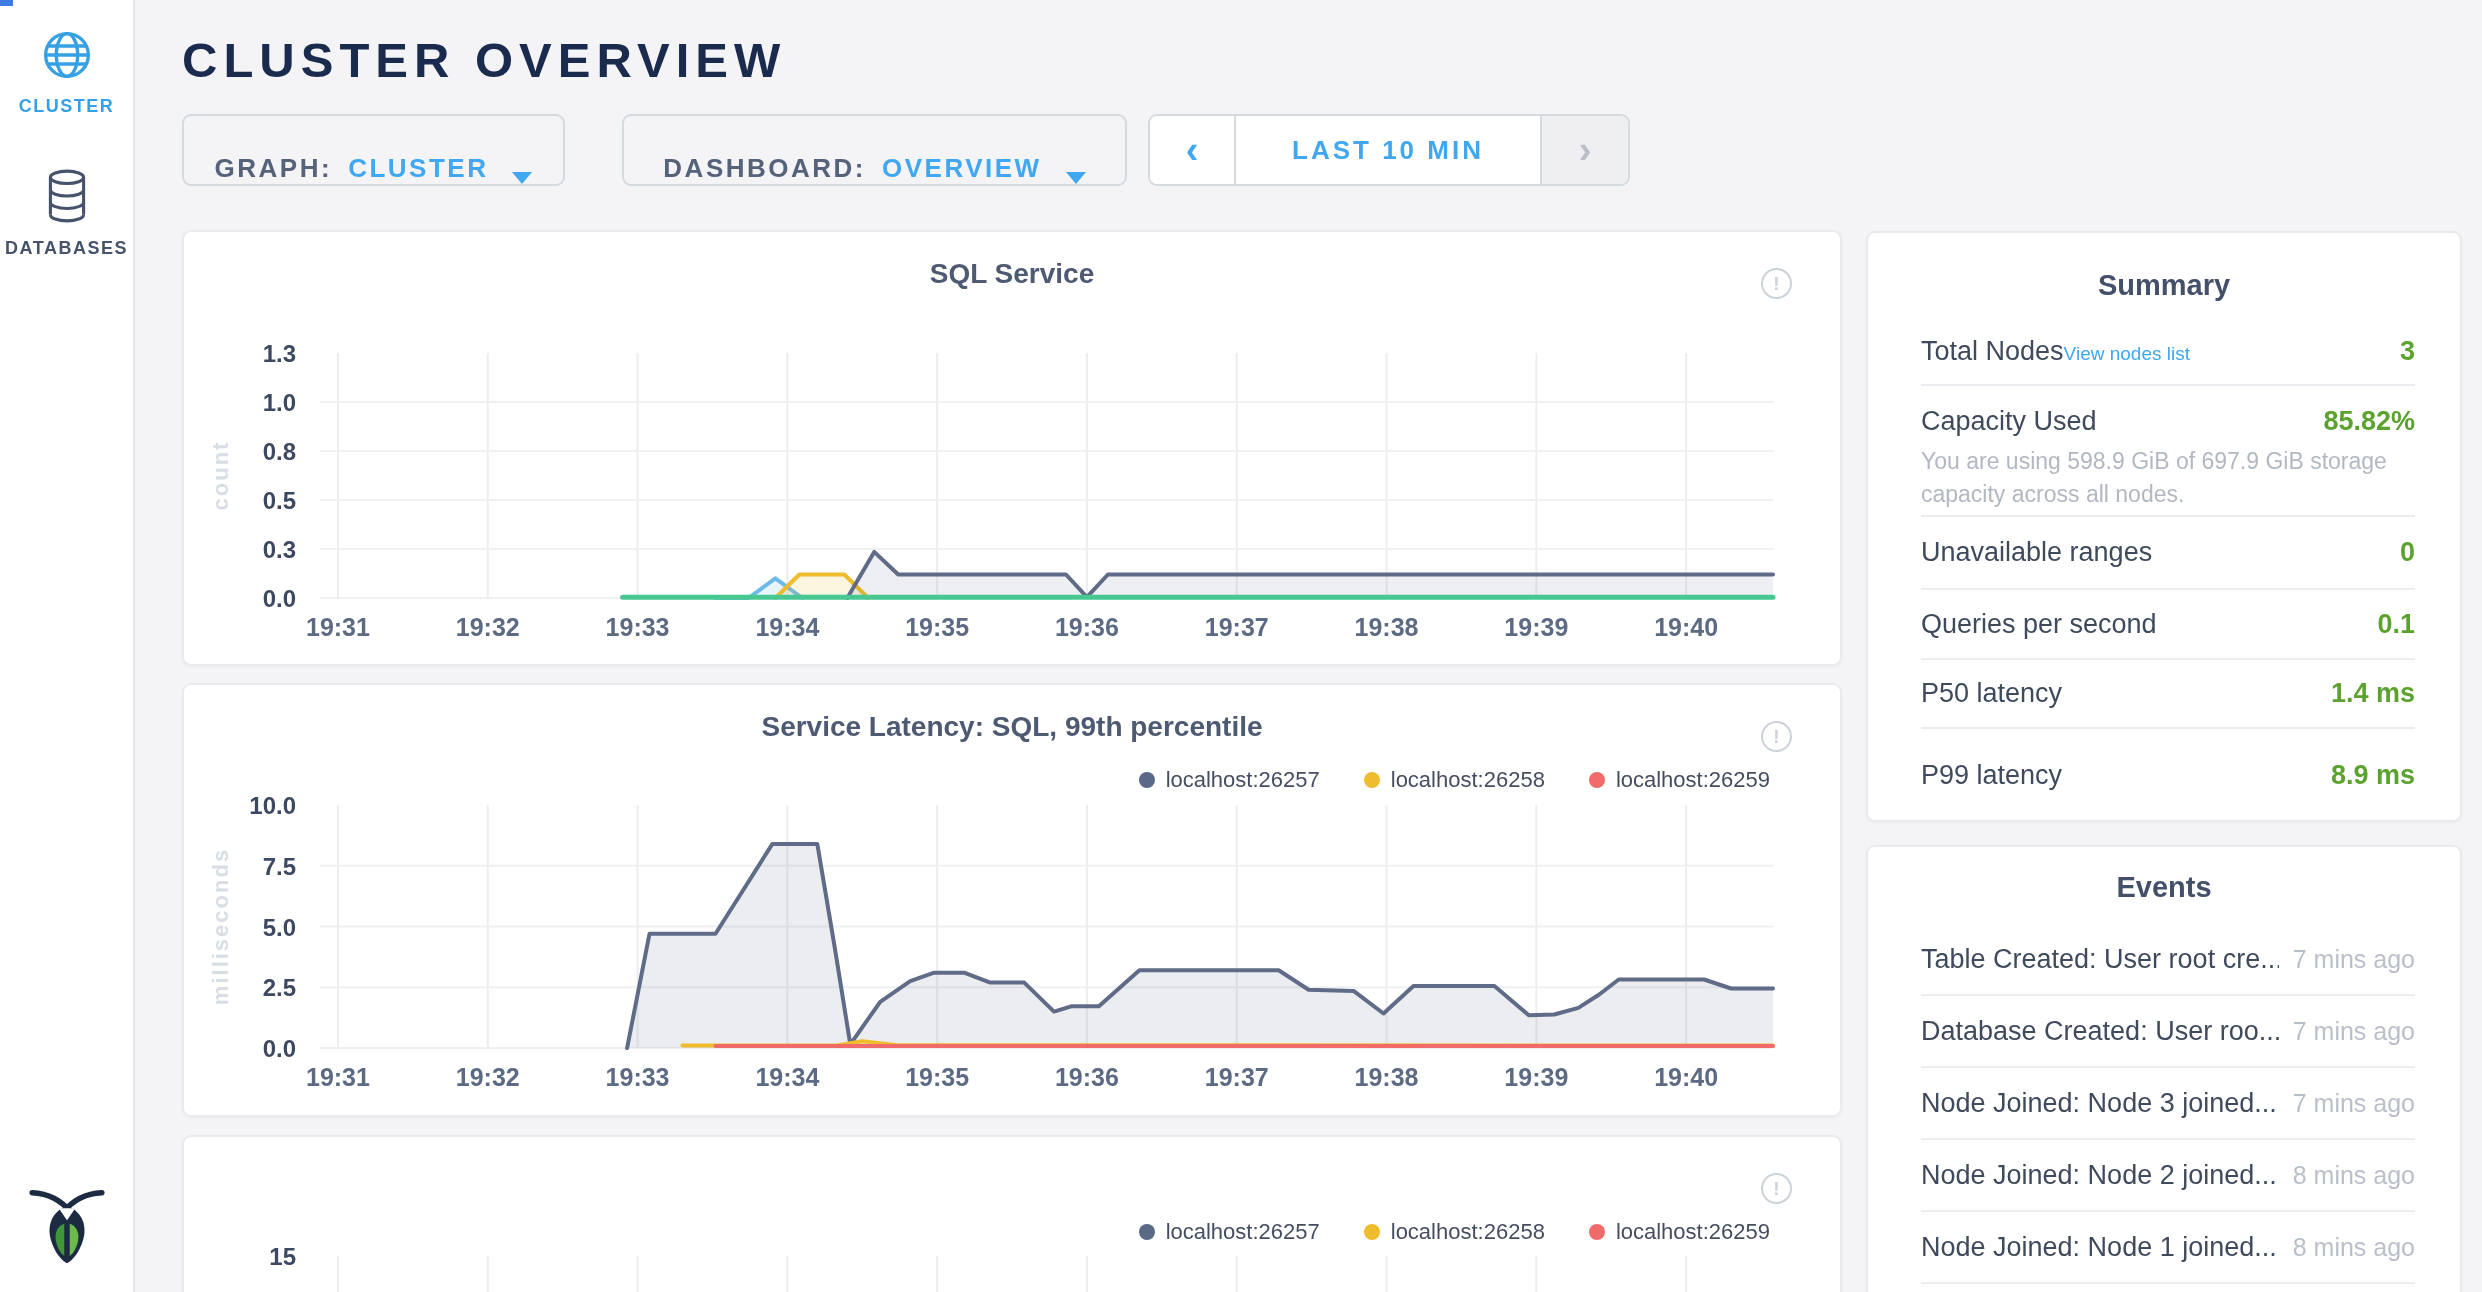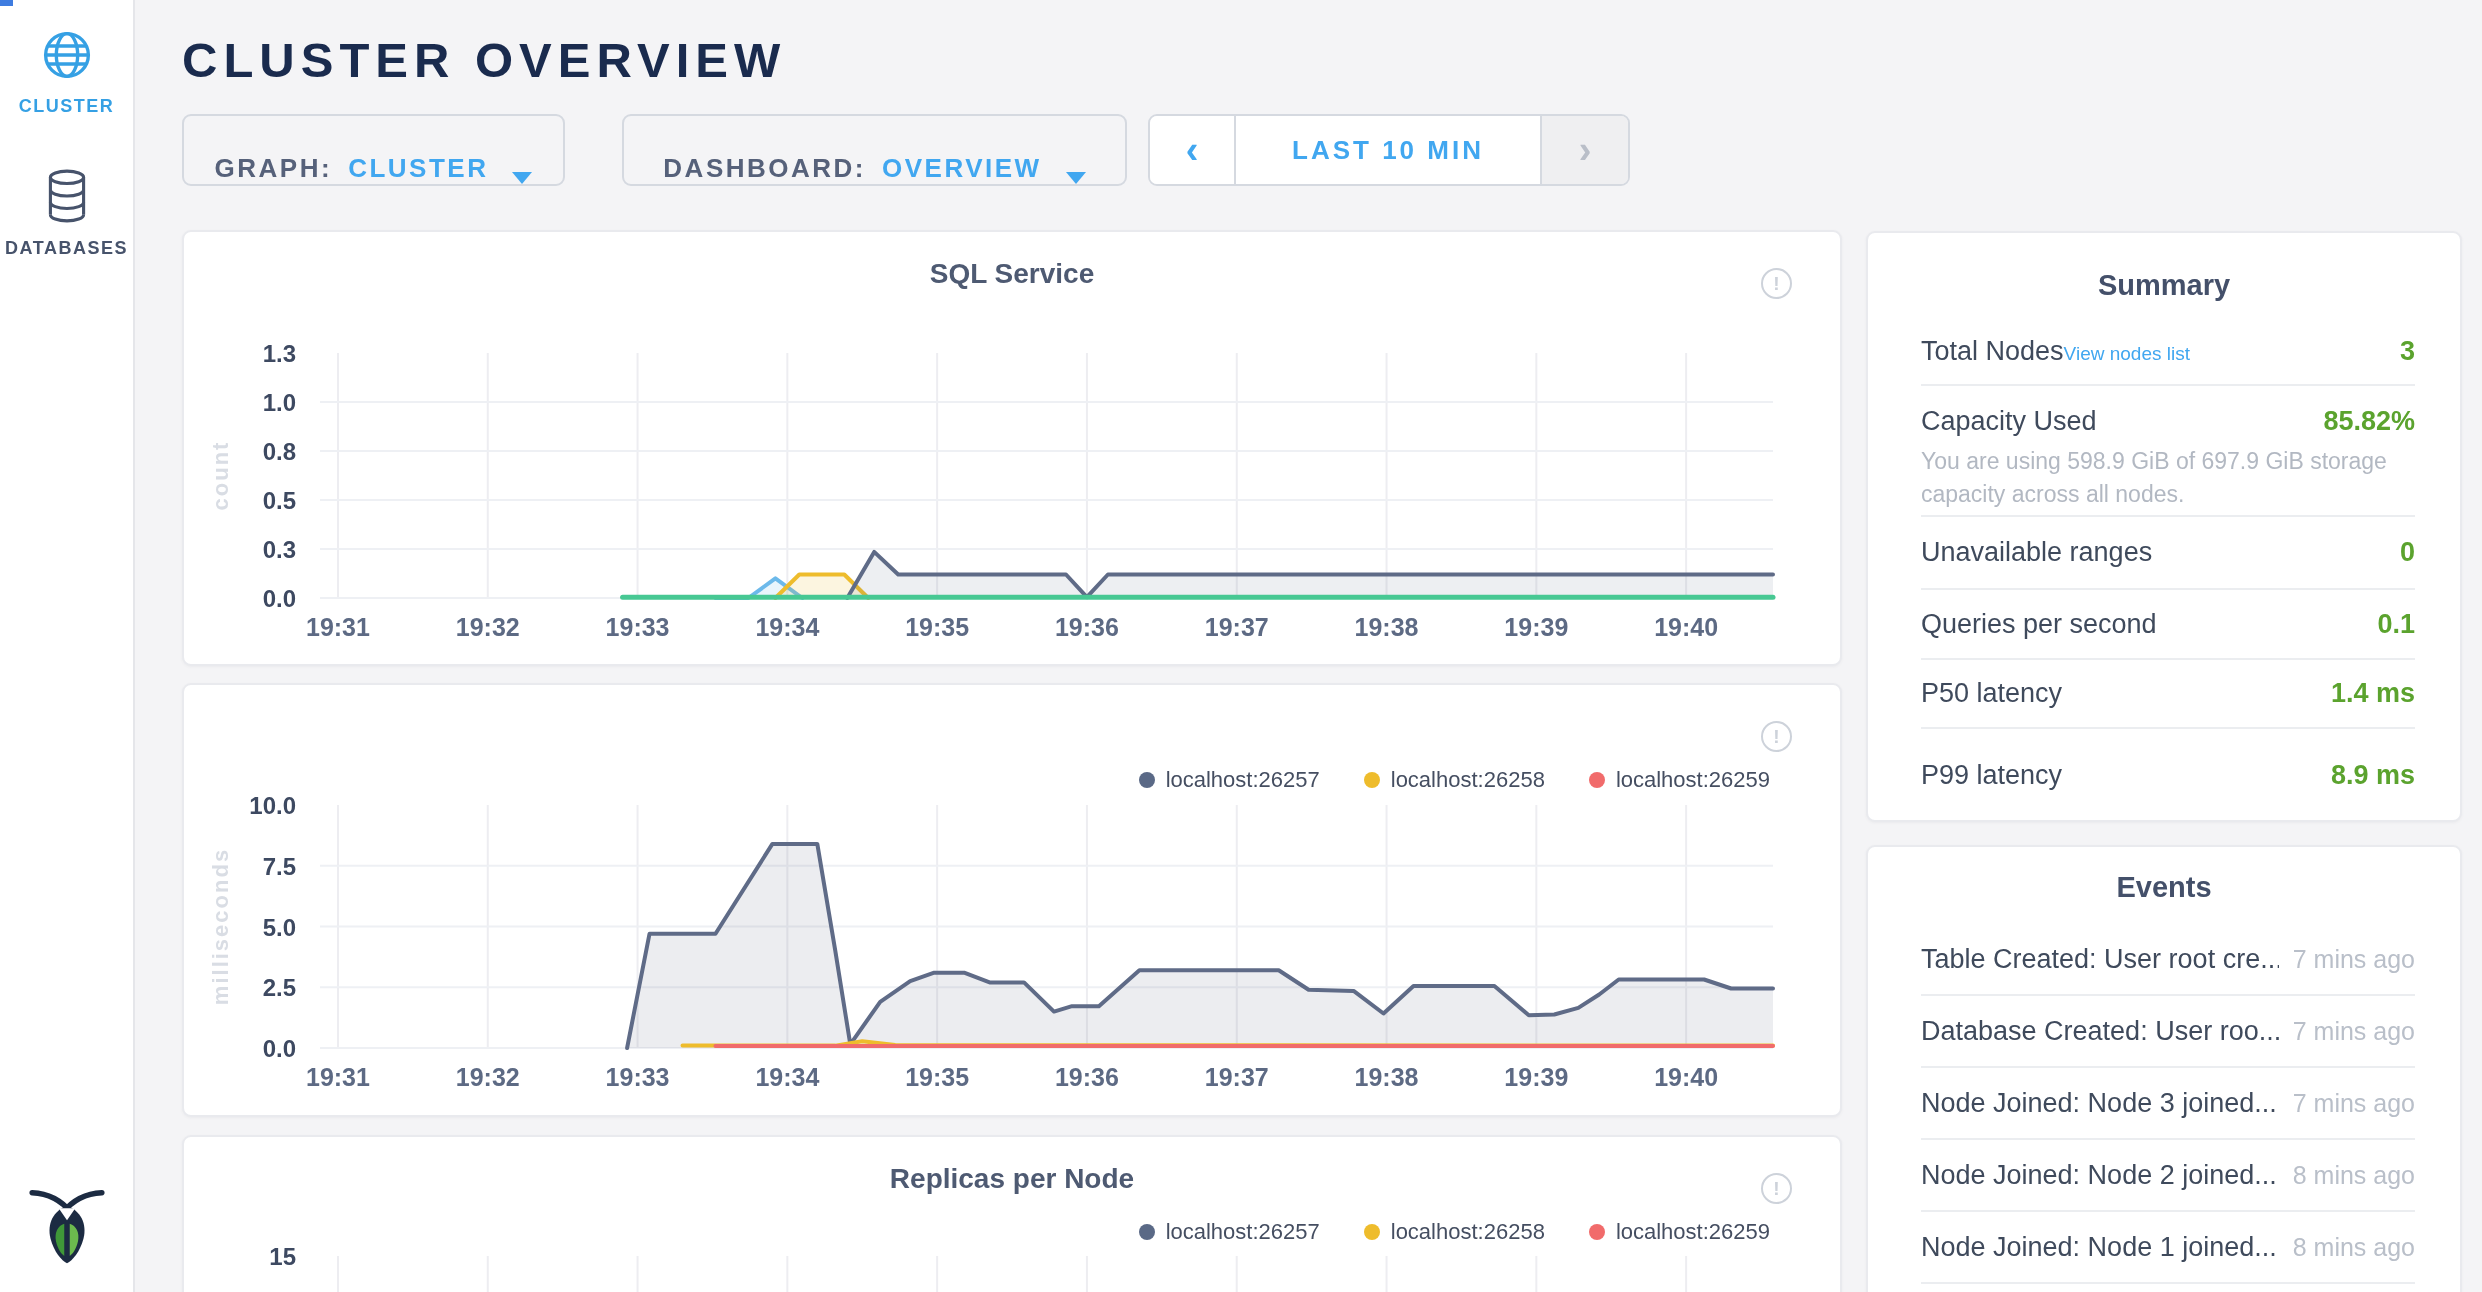--- a/index.html
+++ b/index.html
@@ -197,20 +197,21 @@
       <text x="112" y="250.5" text-anchor="end" fill="#3d4961" font-size="24" font-weight="700">5.0</text>
       <line x1="136" x2="1589" y1="180.75" y2="180.75" stroke="#eef0f4" stroke-width="2"></line>
       <text x="112" y="189.75" text-anchor="end" fill="#3d4961" font-size="24" font-weight="700">7.5</text>
       <text x="112" y="129" text-anchor="end" fill="#3d4961" font-size="24" font-weight="700">10.0</text>
       <text x="44" y="241.5" text-anchor="middle" fill="#d9dde4" font-size="22" font-weight="700" letter-spacing="2" transform="rotate(-90 44 241.5)">milliseconds</text>
       <path d="M443.1,363 L443.1,363.0 L465.5,248.8 L531.5,248.8 L588.4,158.9 L633.3,158.9 L651.3,265.8 L666.3,359.4 L696.2,316.8 L726.2,296.2 L750.2,287.7 L780.1,287.7 L805.6,297.4 L840.0,297.4 L870.0,326.6 L888.0,321.2 L914.9,321.2 L955.4,285.2 L1094.7,285.2 L1124.6,304.7 L1169.6,305.9 L1199.5,328.5 L1229.5,301.0 L1310.4,301.0 L1344.8,330.2 L1370.3,329.5 L1394.3,322.9 L1415.2,309.5 L1434.7,294.5 L1520.1,294.5 L1547.1,303.5 L1589.0,303.5 L1589.0,363 Z" fill="rgba(95,107,135,0.12)" stroke="none"></path>
       <path d="M443.1,363.0 L465.5,248.8 L531.5,248.8 L588.4,158.9 L633.3,158.9 L651.3,265.8 L666.3,359.4 L696.2,316.8 L726.2,296.2 L750.2,287.7 L780.1,287.7 L805.6,297.4 L840.0,297.4 L870.0,326.6 L888.0,321.2 L914.9,321.2 L955.4,285.2 L1094.7,285.2 L1124.6,304.7 L1169.6,305.9 L1199.5,328.5 L1229.5,301.0 L1310.4,301.0 L1344.8,330.2 L1370.3,329.5 L1394.3,322.9 L1415.2,309.5 L1434.7,294.5 L1520.1,294.5 L1547.1,303.5 L1589.0,303.5" fill="none" stroke="#5f6b87" stroke-width="4" stroke-linejoin="round" stroke-linecap="round"></path>
       <path d="M498.5,360.6 L651.3,360.6 L678.3,356.2 L711.2,360.1 L1589.0,360.6" fill="none" stroke="#eebc2c" stroke-width="4" stroke-linejoin="round" stroke-linecap="round"></path>
       <path d="M531.5,361.1 L1589.0,361.1" fill="none" stroke="#f16b6b" stroke-width="4" stroke-linejoin="round" stroke-linecap="round"></path>
     </svg>
+  <div class="chart-title">Service Latency: SQL, 99th percentile</div>
   <div class="info">!</div>
   <div class="legend" id="legend1">
       <span class="li">
         <span class="dot" style="background: rgb(90, 105, 134);"></span>
         <span>localhost:26257</span>
       </span>
       <span class="li">
         <span class="dot" style="background: rgb(238, 188, 44);"></span>
         <span>localhost:26258</span>
       </span>
@@ -244,21 +245,20 @@
       <line x1="1502.119587628866" x2="1502.119587628866" y1="119" y2="427" stroke="#ededf1" stroke-width="2"></line>
       <text x="1502.119587628866" y="465" text-anchor="middle" fill="#5d6a84" font-size="25" font-weight="600">19:40</text>
       <text x="112" y="128" text-anchor="end" fill="#3d4961" font-size="24" font-weight="700">15</text>
       <line x1="136" x2="1589" y1="221.66666666666669" y2="221.66666666666669" stroke="#eef0f4" stroke-width="2"></line>
       <text x="112" y="230.66666666666669" text-anchor="end" fill="#3d4961" font-size="24" font-weight="700">10</text>
       <line x1="136" x2="1589" y1="324.33333333333337" y2="324.33333333333337" stroke="#eef0f4" stroke-width="2"></line>
       <text x="112" y="333.33333333333337" text-anchor="end" fill="#3d4961" font-size="24" font-weight="700">5</text>
       <line x1="136" x2="1589" y1="427" y2="427" stroke="#eef0f4" stroke-width="2"></line>
       <text x="112" y="436" text-anchor="end" fill="#3d4961" font-size="24" font-weight="700">0</text>
     </svg>
-  <div class="chart-title">Replicas per Node</div>
   <div class="info">!</div>
   <div class="legend" id="legend2">
       <span class="li">
         <span class="dot" style="background: rgb(90, 105, 134);"></span>
         <span>localhost:26257</span>
       </span>
       <span class="li">
         <span class="dot" style="background: rgb(238, 188, 44);"></span>
         <span>localhost:26258</span>
       </span>

